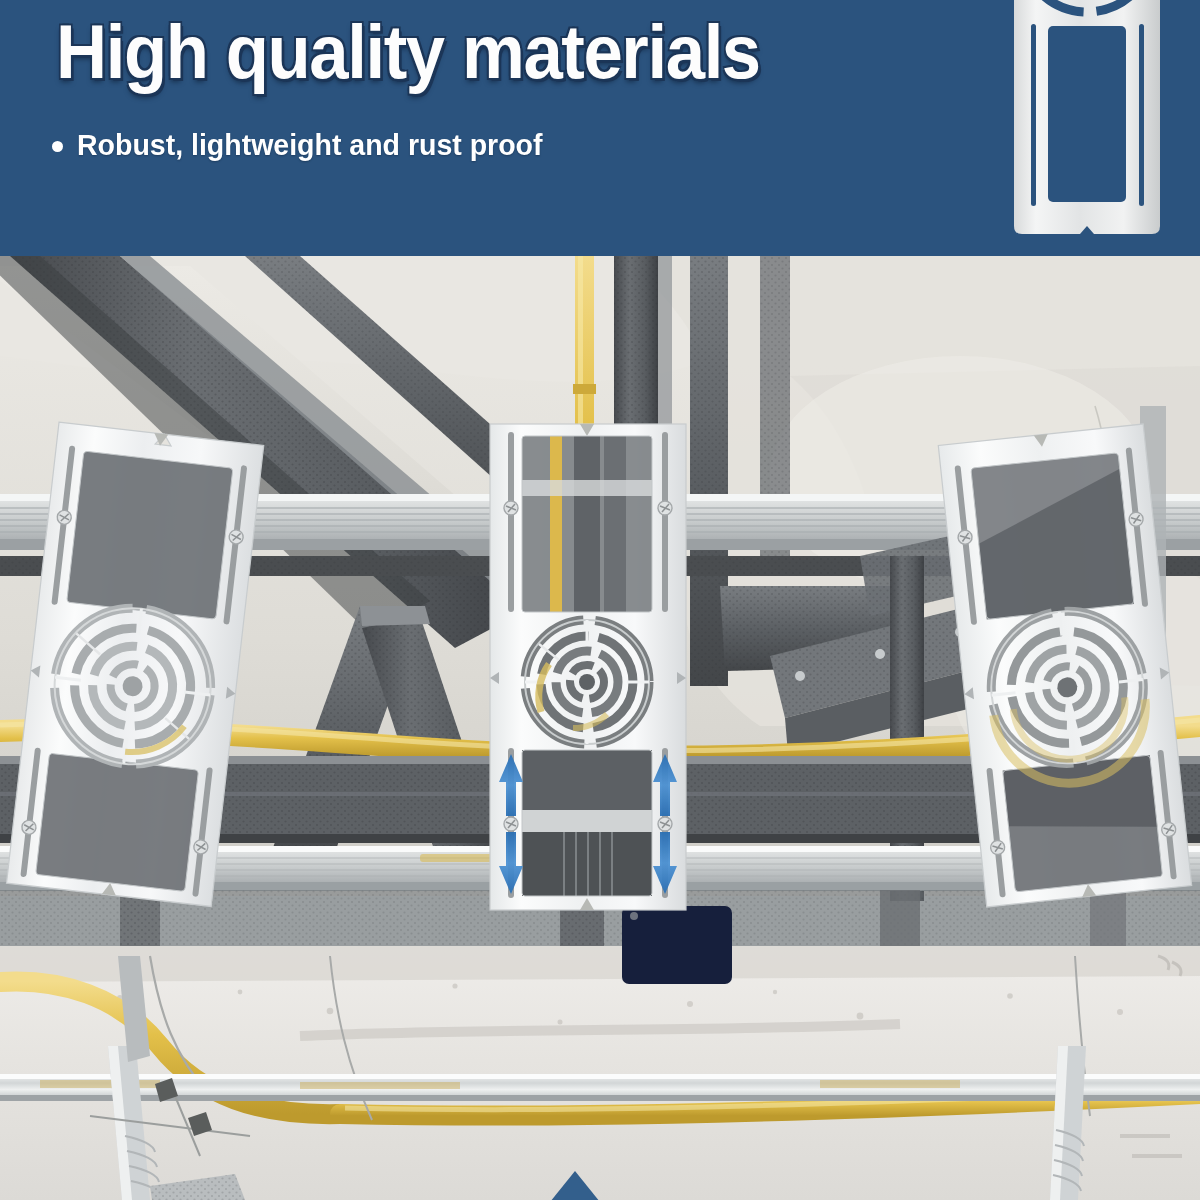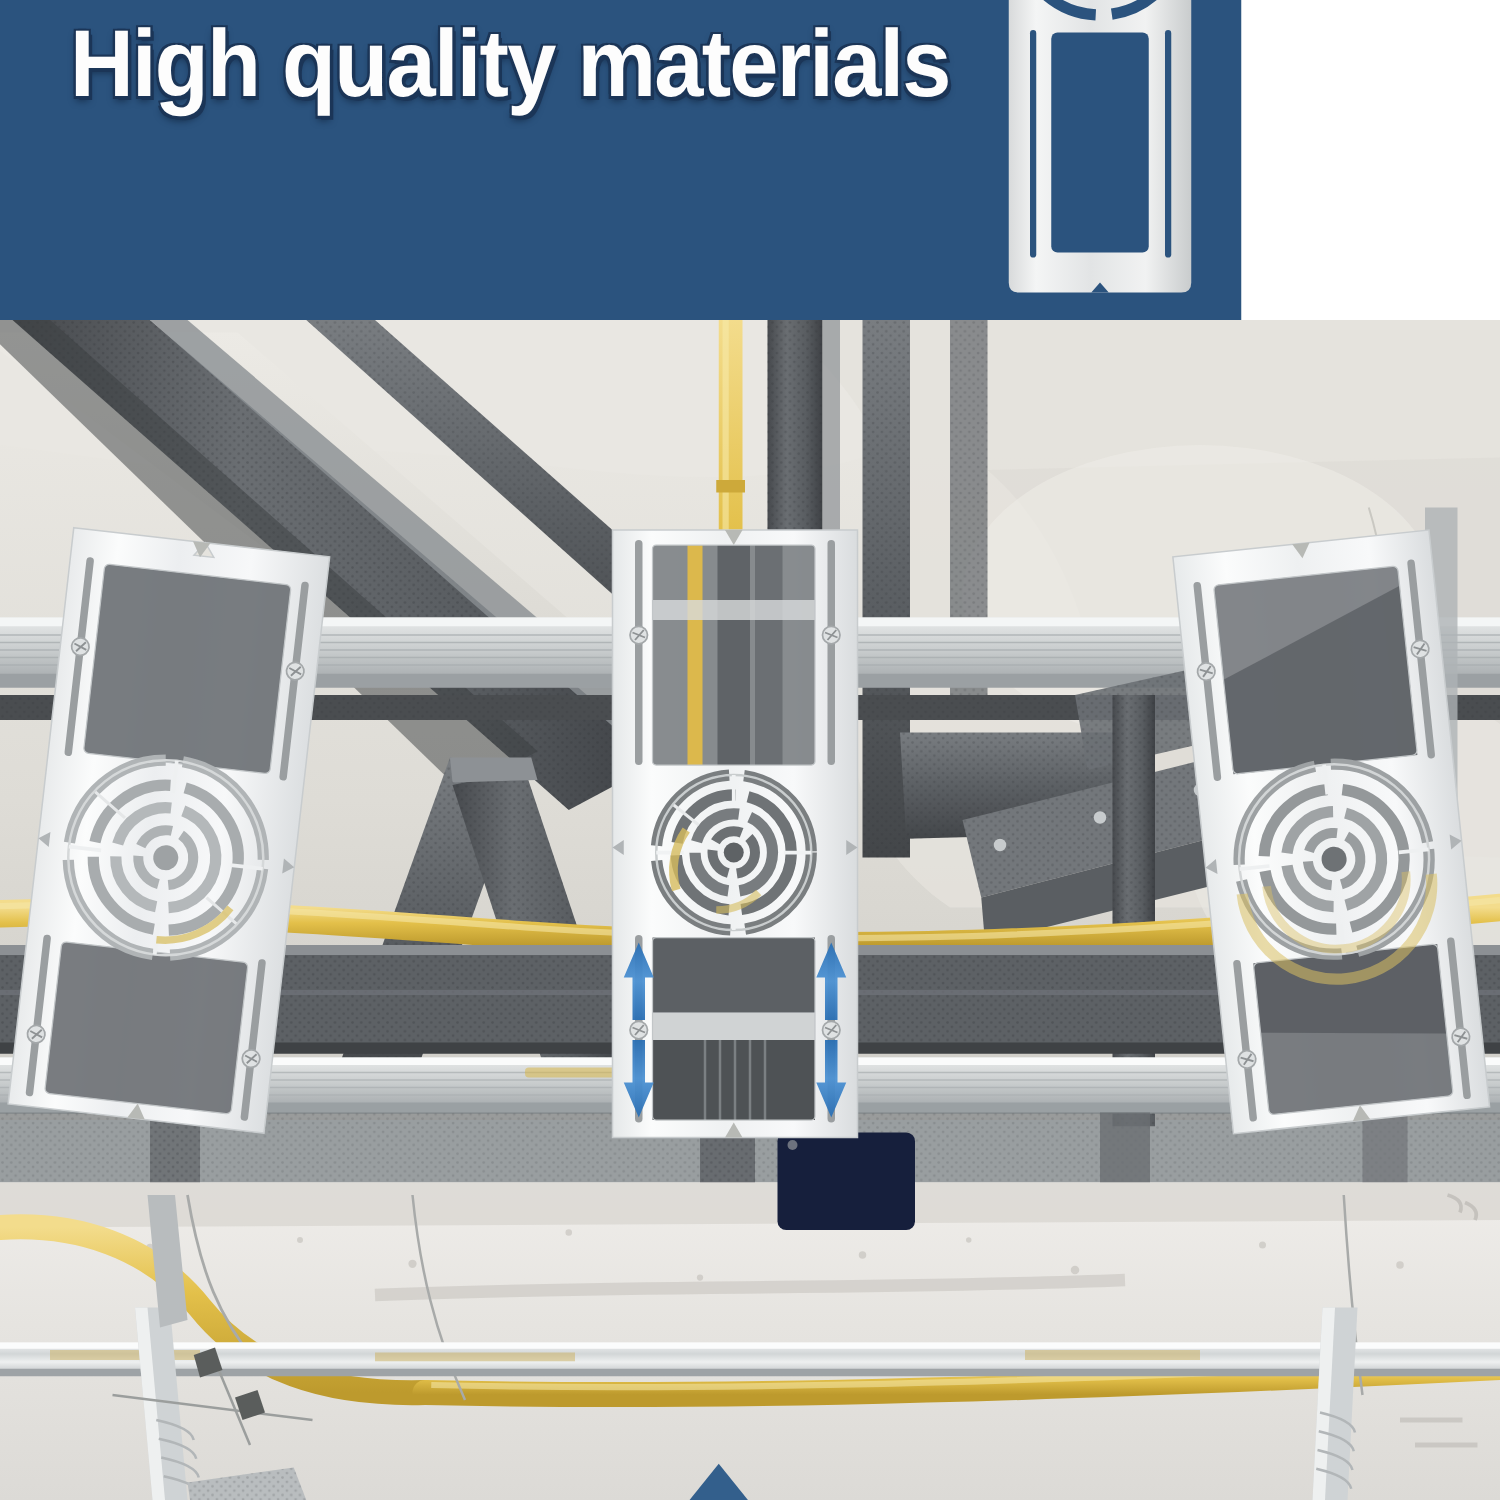--- a/index.html
+++ b/index.html
@@ -3,21 +3,21 @@
 <meta charset="utf-8">
 <style>
   * { margin:0; padding:0; box-sizing:border-box; }
   html,body { width:1200px; height:1200px; overflow:hidden; background:#fff; }
   body { font-family:"Liberation Sans", sans-serif; }
 
   #page { position:relative; width:1200px; height:1200px; overflow:hidden; }
 
   
   #header {
-    position:absolute; left:0; top:0; width:993px; height:256px;
+    position:absolute; left:0; top:0; width:1200px; height:256px;
     background:#2b537e; overflow:hidden; z-index:40;
   }
   #header-title {
     position:absolute; left:56px; top:14px;
     font-size:76px; font-weight:bold; color:#fdfdfd;
     letter-spacing:-1.5px; line-height:1.0;
     font-family:"Liberation Sans", sans-serif;
     transform:scaleX(0.93); transform-origin:left top;
     white-space:nowrap;
     text-shadow:
@@ -497,20 +497,24 @@
     </svg>
 
     <div id="callout-pointer"></div>
 
   </div>
 
   <div id="header">
     <div id="header-title">High quality materials</div>
 
     <div id="bullets">
+      <div class="bullet-row">
+        <div class="bullet-dot"></div>
+        <div class="bullet-text">Robust, lightweight and rust proof</div>
+      </div>
     </div>
 
     <svg id="corner-plate" viewBox="0 0 182 300">
       <defs>
         <linearGradient id="cornerG" x1="0" y1="0" x2="1" y2="0">
           <stop offset="0%" stop-color="#d8dadb"></stop>
           <stop offset="15%" stop-color="#f4f5f5"></stop>
           <stop offset="45%" stop-color="#e2e4e5"></stop>
           <stop offset="75%" stop-color="#f1f2f2"></stop>
           <stop offset="100%" stop-color="#c9cccd"></stop>

